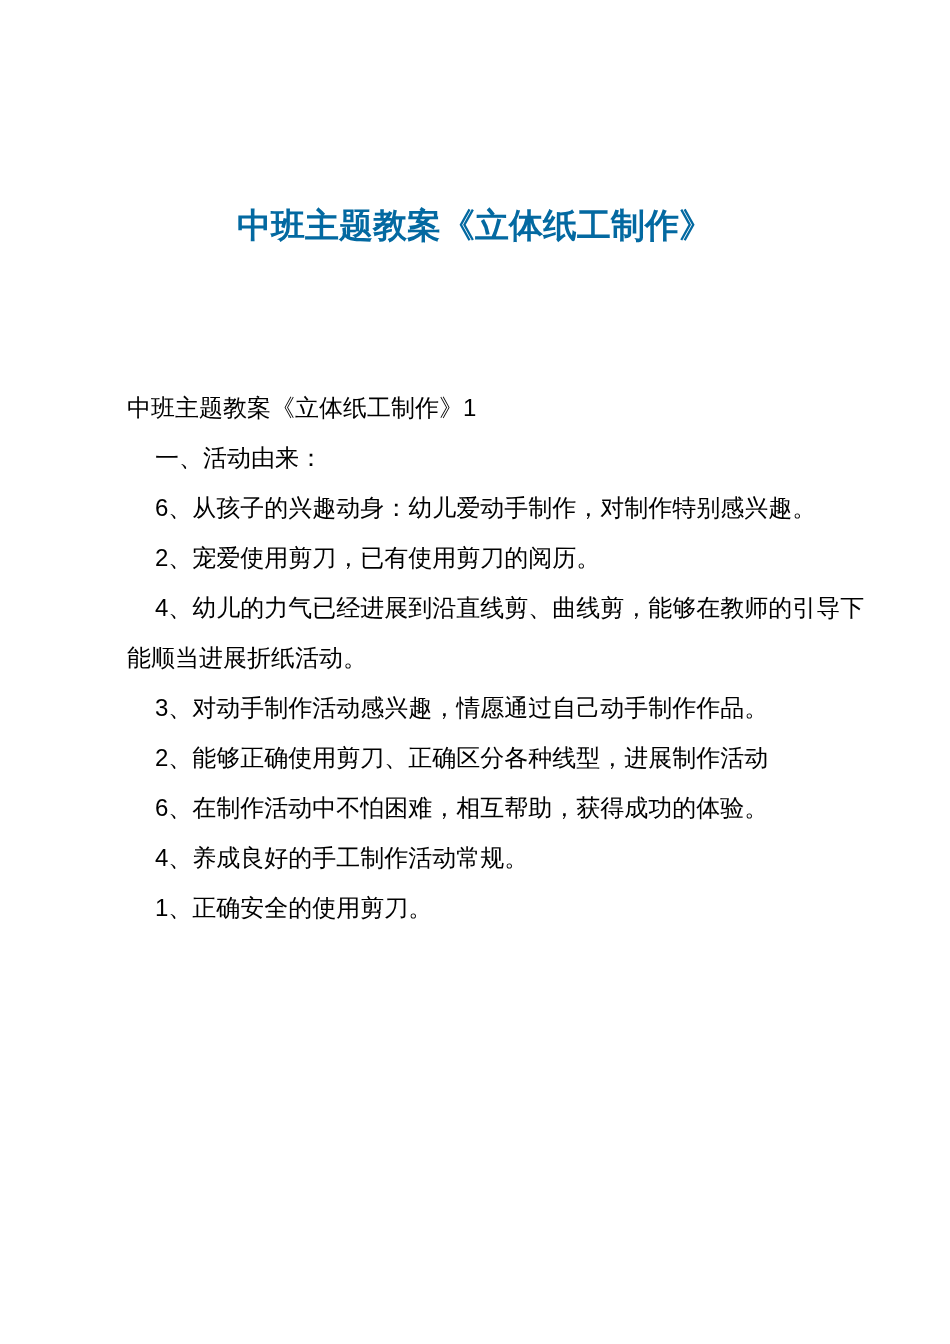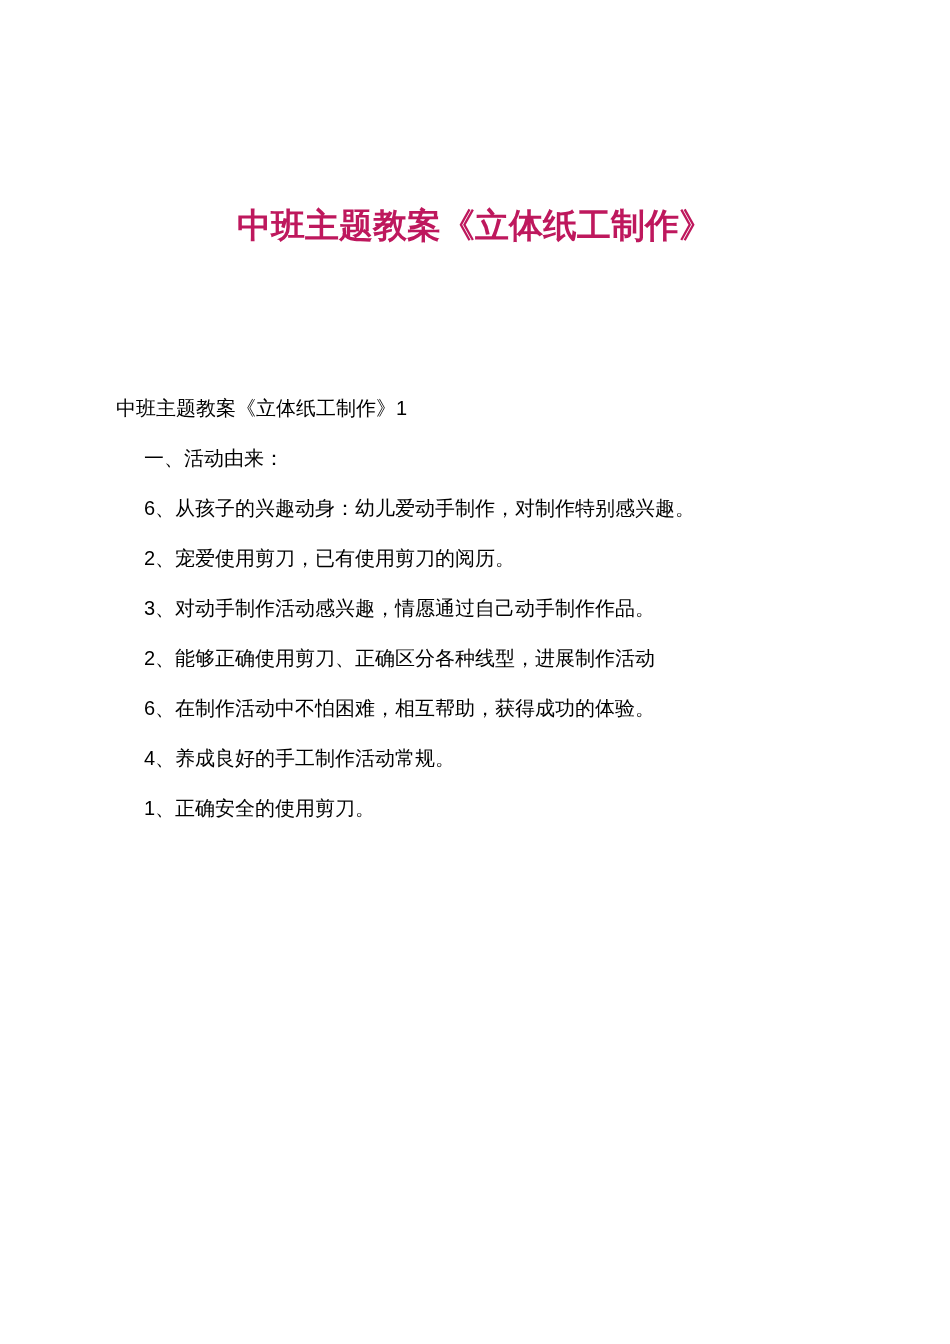--- a/index.html
+++ b/index.html
@@ -28,46 +28,47 @@
     text-align: center;
     font-family: "Liberation Serif", "DejaVu Serif", serif;
     font-weight: bold;
     font-size: 34px;
     line-height: 1.4;
     letter-spacing: 0;
   }
   .doc-body {
     position: absolute;
     top: 383px;
-    left: 116px;
+    left: 127px;
     width: 740px;
-    font-size: 20px;
+    font-size: 24px;
     line-height: 50px;
     font-family: "Liberation Sans", "DejaVu Sans", sans-serif;
   }
   .doc-body p {
     margin: 0;
     padding: 0;
     text-align: left;
     word-break: break-all;
   }
   .doc-body p.indent {
     text-indent: 28px;
   }
 </style>
 </head>
 <body style="background: rgb(255, 255, 255);">
 
 <div class="doc-page">
-  <h1 class="doc-title" style="color: #be185d;">中班主题教案《立体纸工制作》</h1>
+  <h1 class="doc-title" style="color: #0369a1;">中班主题教案《立体纸工制作》</h1>
 
   <div class="doc-body" id="body-container" style="color: rgb(0, 0, 0);">
       <p>中班主题教案《立体纸工制作》1</p>
       <p class="indent">一、活动由来：</p>
       <p class="indent">6、从孩子的兴趣动身：幼儿爱动手制作，对制作特别感兴趣。</p>
       <p class="indent">2、宠爱使用剪刀，已有使用剪刀的阅历。</p>
+      <p class="indent">4、幼儿的力气已经进展到沿直线剪、曲线剪，能够在教师的引导下能顺当进展折纸活动。</p>
       <p class="indent">3、对动手制作活动感兴趣，情愿通过自己动手制作作品。</p>
       <p class="indent">2、能够正确使用剪刀、正确区分各种线型，进展制作活动</p>
       <p class="indent">6、在制作活动中不怕困难，相互帮助，获得成功的体验。</p>
       <p class="indent">4、养成良好的手工制作活动常规。</p>
       <p class="indent">1、正确安全的使用剪刀。</p>
     </div>
 </div>
 
 </body></html>

